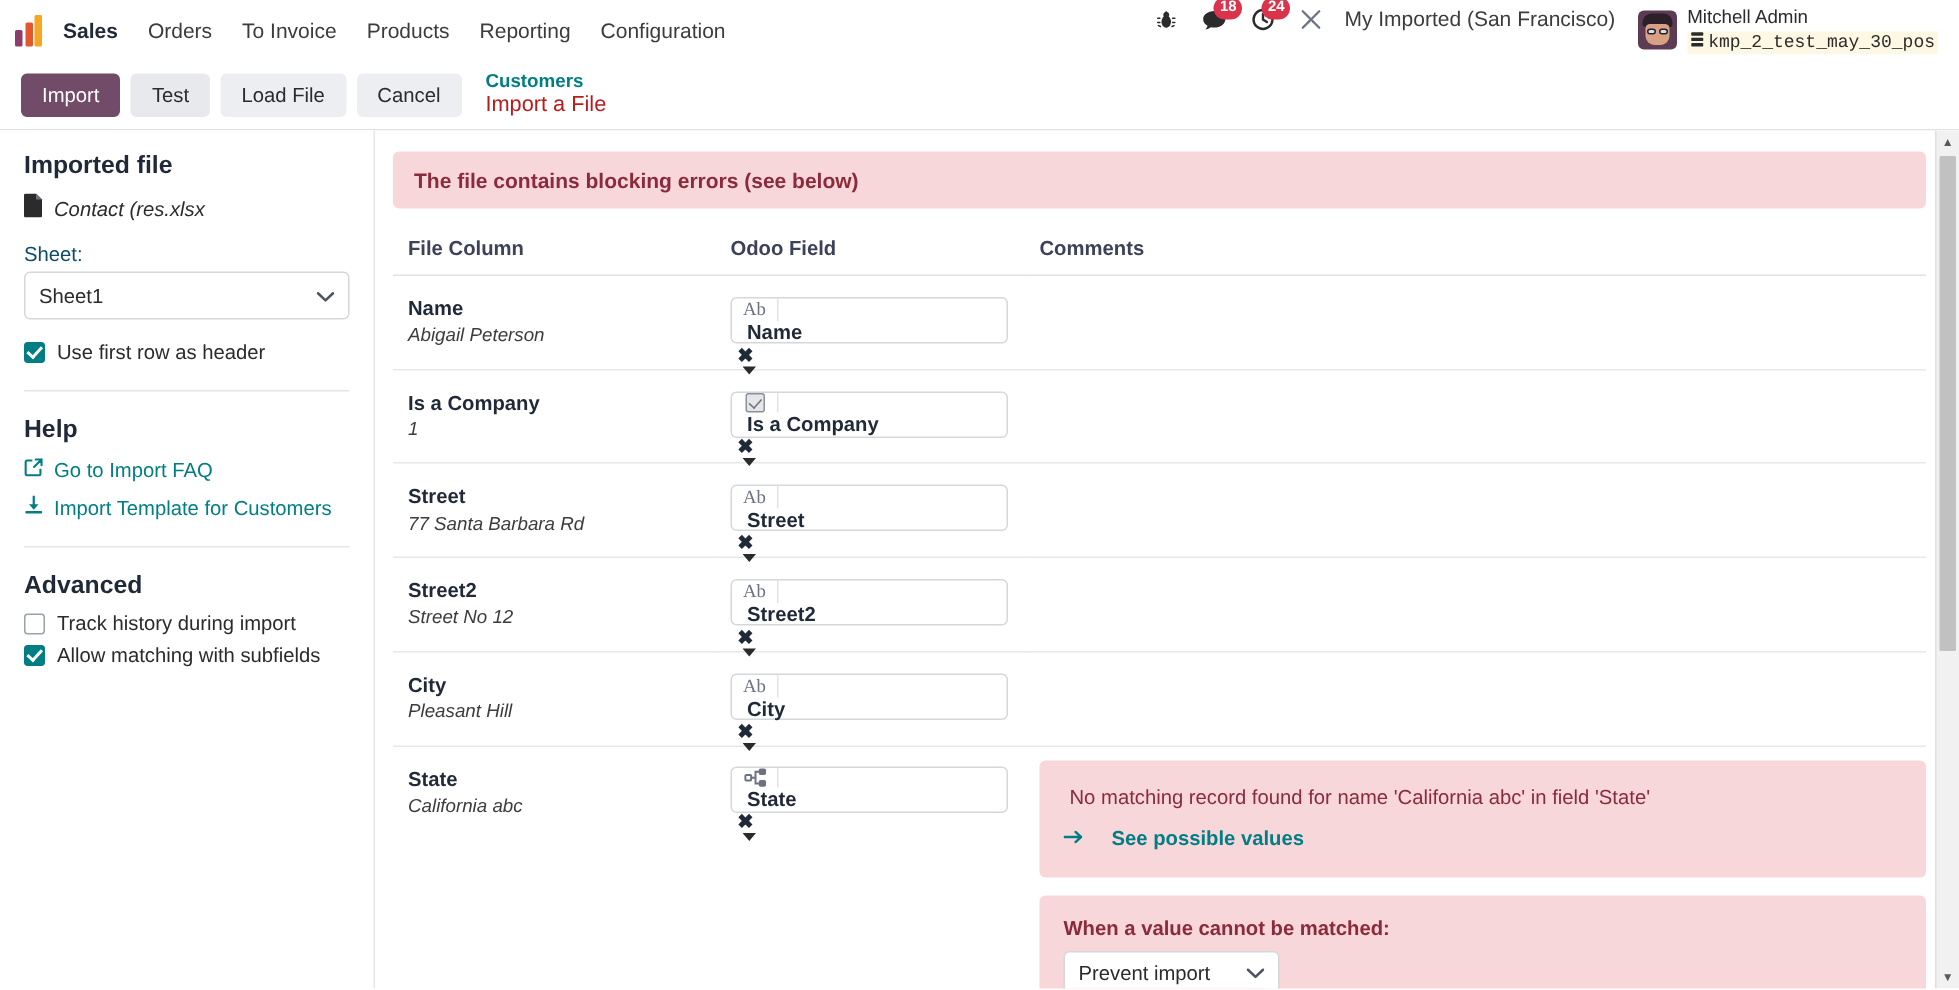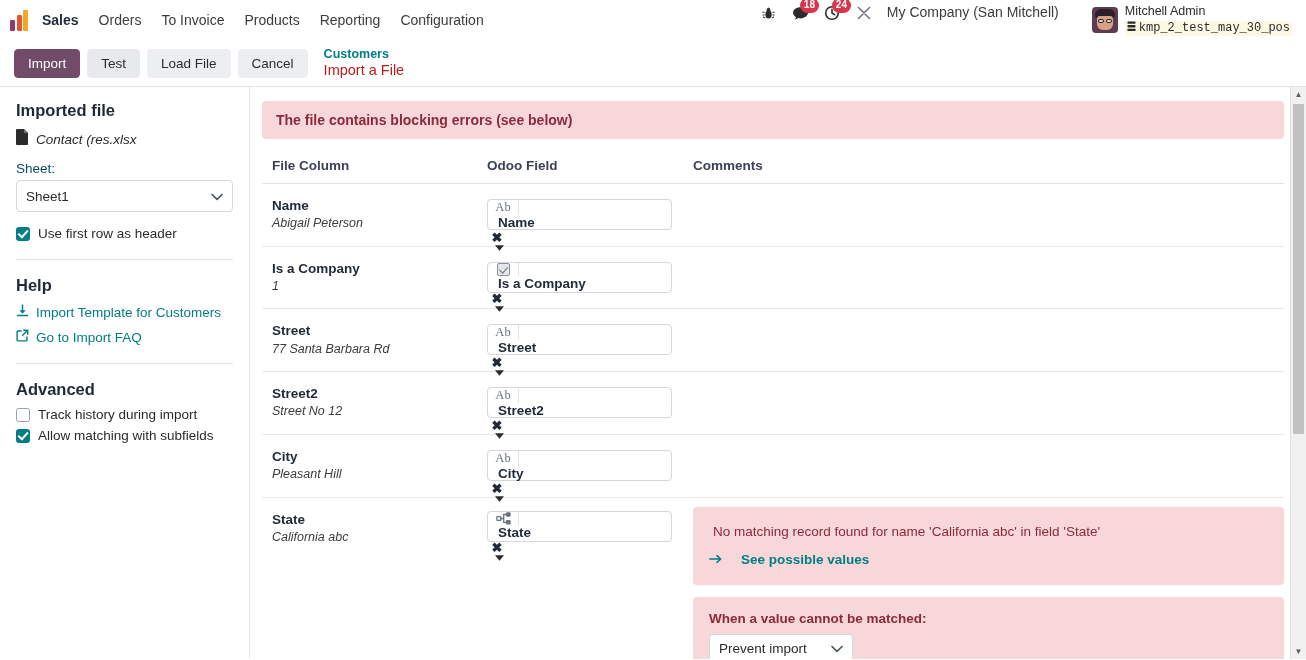--- a/index.html
+++ b/index.html
@@ -72,21 +72,21 @@
   }
   .company-name {
     font-size: 14px;
     color: #3c3c3c;
     cursor: pointer;
     white-space: nowrap;
   }
   .user-block {
     display: flex; align-items: center; gap: 7px;
     cursor: pointer;
-    margin-left: 20px;
+    margin-left: 2px;
   }
   .avatar {
     width: 26px; height: 26px;
     border-radius: 4px;
     background: #5c3c52;
     position: relative;
     overflow: hidden;
     flex: none;
   }
   .avatar .hair { position:absolute; top:2px; left:3px; right:3px; height:9px; background:#2b1f29; border-radius:6px 6px 2px 2px; }
@@ -444,21 +444,21 @@
       <span class="badge">24</span>
     </div>
 
     <div class="sysicon">
       <svg width="16" height="16" viewBox="0 0 16 16" fill="none" stroke="#6b7280" stroke-width="1.5" stroke-linecap="round">
         <path d="M2.5 2.5l7 7M13.5 2.5l-7 7"></path>
         <path d="M2.5 13.5l4-4M13.5 13.5l-4-4"></path>
       </svg>
     </div>
 
-    <div class="company-name">My Company (San Mitchell)</div>
+    <div class="company-name">My Imported (San Francisco)</div>
 
     <div class="user-block">
       <div class="avatar">
         <div class="hair"></div>
           <div class="face"></div>
           <div class="g1"></div>
           <div class="g2"></div>
       </div>
       <div class="user-text">
         <div class="user-name">Mitchell Admin</div>
@@ -520,36 +520,36 @@
       <span class="chk on"></span>
       <span>Use first row as header</span>
     </div>
 
     <hr class="divider">
 
     <h2 class="side-h" style="margin-top:16px;">Help</h2>
 
     <div class="link">
       <span>
+        <svg width="13" height="13" viewBox="0 0 14 14" fill="none" stroke="#017e84" stroke-width="1.5">
+          <path d="M6 2.2H2.1a.9.9 0 0 0-.9.9v8.8a.9.9 0 0 0 .9.9h8.8a.9.9 0 0 0 .9-.9V8"></path>
+          <path d="M8.4 1.4h4.2v4.2M12.6 1.4L7.2 6.8" stroke-linecap="round"></path>
+        </svg>
+      </span>
+      <span>Go to Import FAQ</span>
+    </div>
+
+    <div class="link">
+      <span>
         <svg width="13" height="13" viewBox="0 0 14 14" fill="#017e84">
           <path d="M6.2 0.6h1.6v6.1h2.6L7 10.6 3.6 6.7h2.6z"></path>
           <rect x="1" y="11.5" width="12" height="1.7" rx="0.6"></rect>
         </svg>
       </span>
       <span>Import Template for Customers</span>
-    </div>
-
-    <div class="link">
-      <span>
-        <svg width="13" height="13" viewBox="0 0 14 14" fill="none" stroke="#017e84" stroke-width="1.5">
-          <path d="M6 2.2H2.1a.9.9 0 0 0-.9.9v8.8a.9.9 0 0 0 .9.9h8.8a.9.9 0 0 0 .9-.9V8"></path>
-          <path d="M8.4 1.4h4.2v4.2M12.6 1.4L7.2 6.8" stroke-linecap="round"></path>
-        </svg>
-      </span>
-      <span>Go to Import FAQ</span>
     </div>
 
     <hr class="divider">
 
     <h2 class="side-h" style="margin-top:16px;margin-bottom:5px;">Advanced</h2>
 
     <div class="chk-row adv-chk" style="margin-top:8px;">
       <span class="chk"></span>
       <span>Track history during import</span>
     </div>

